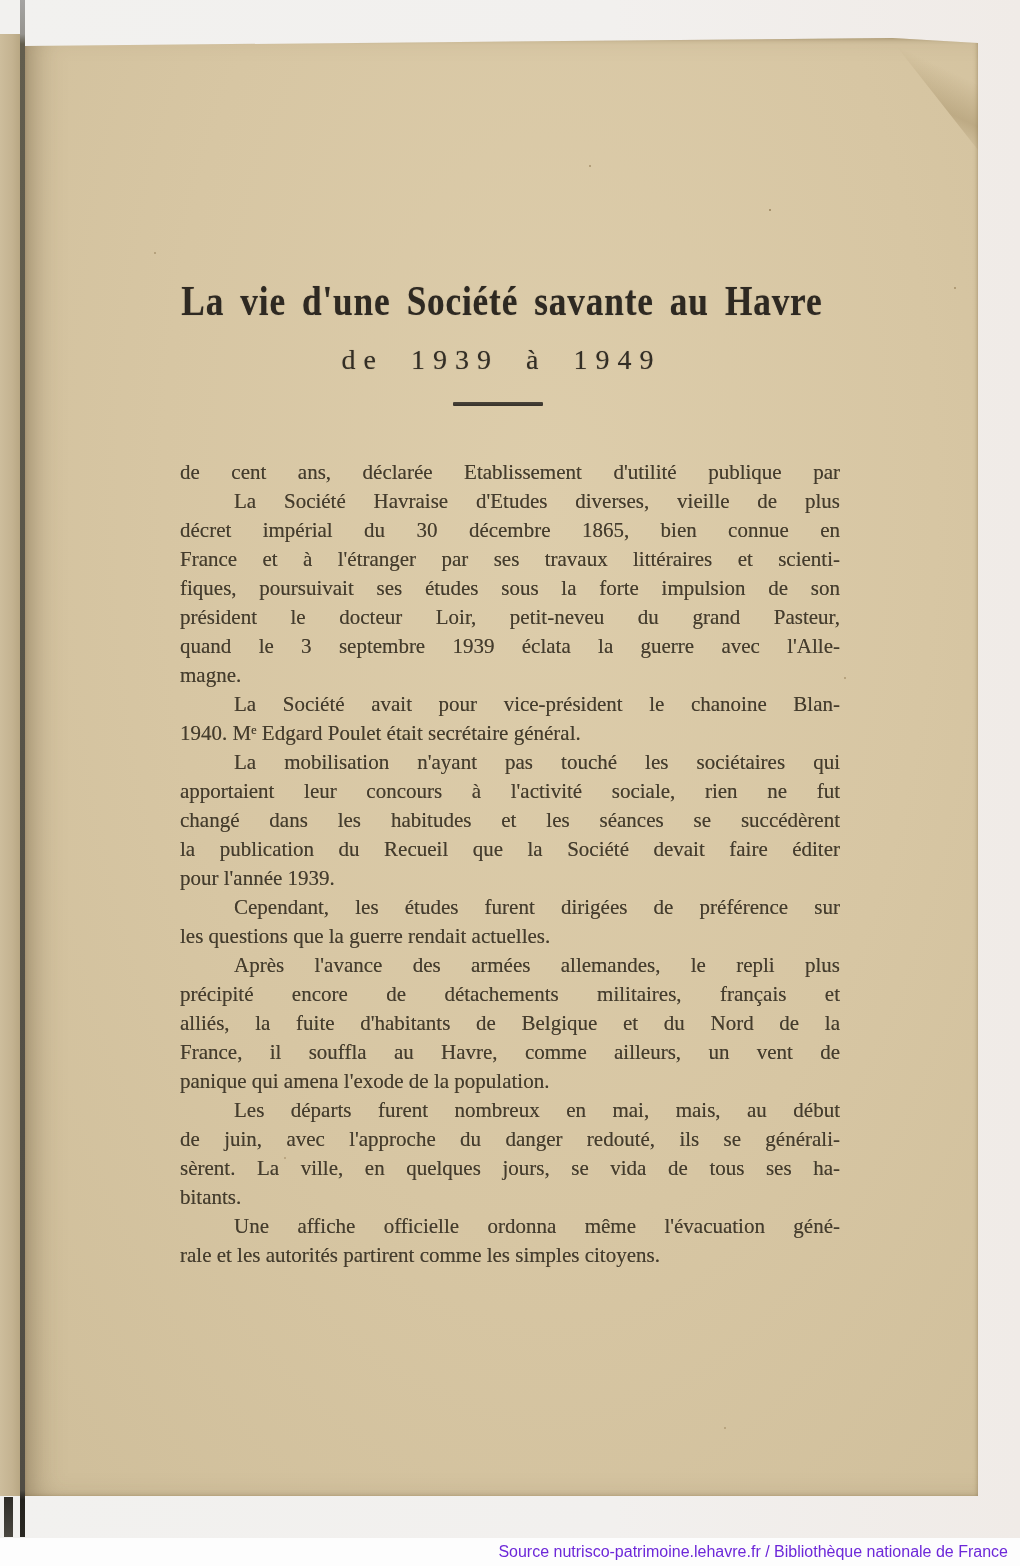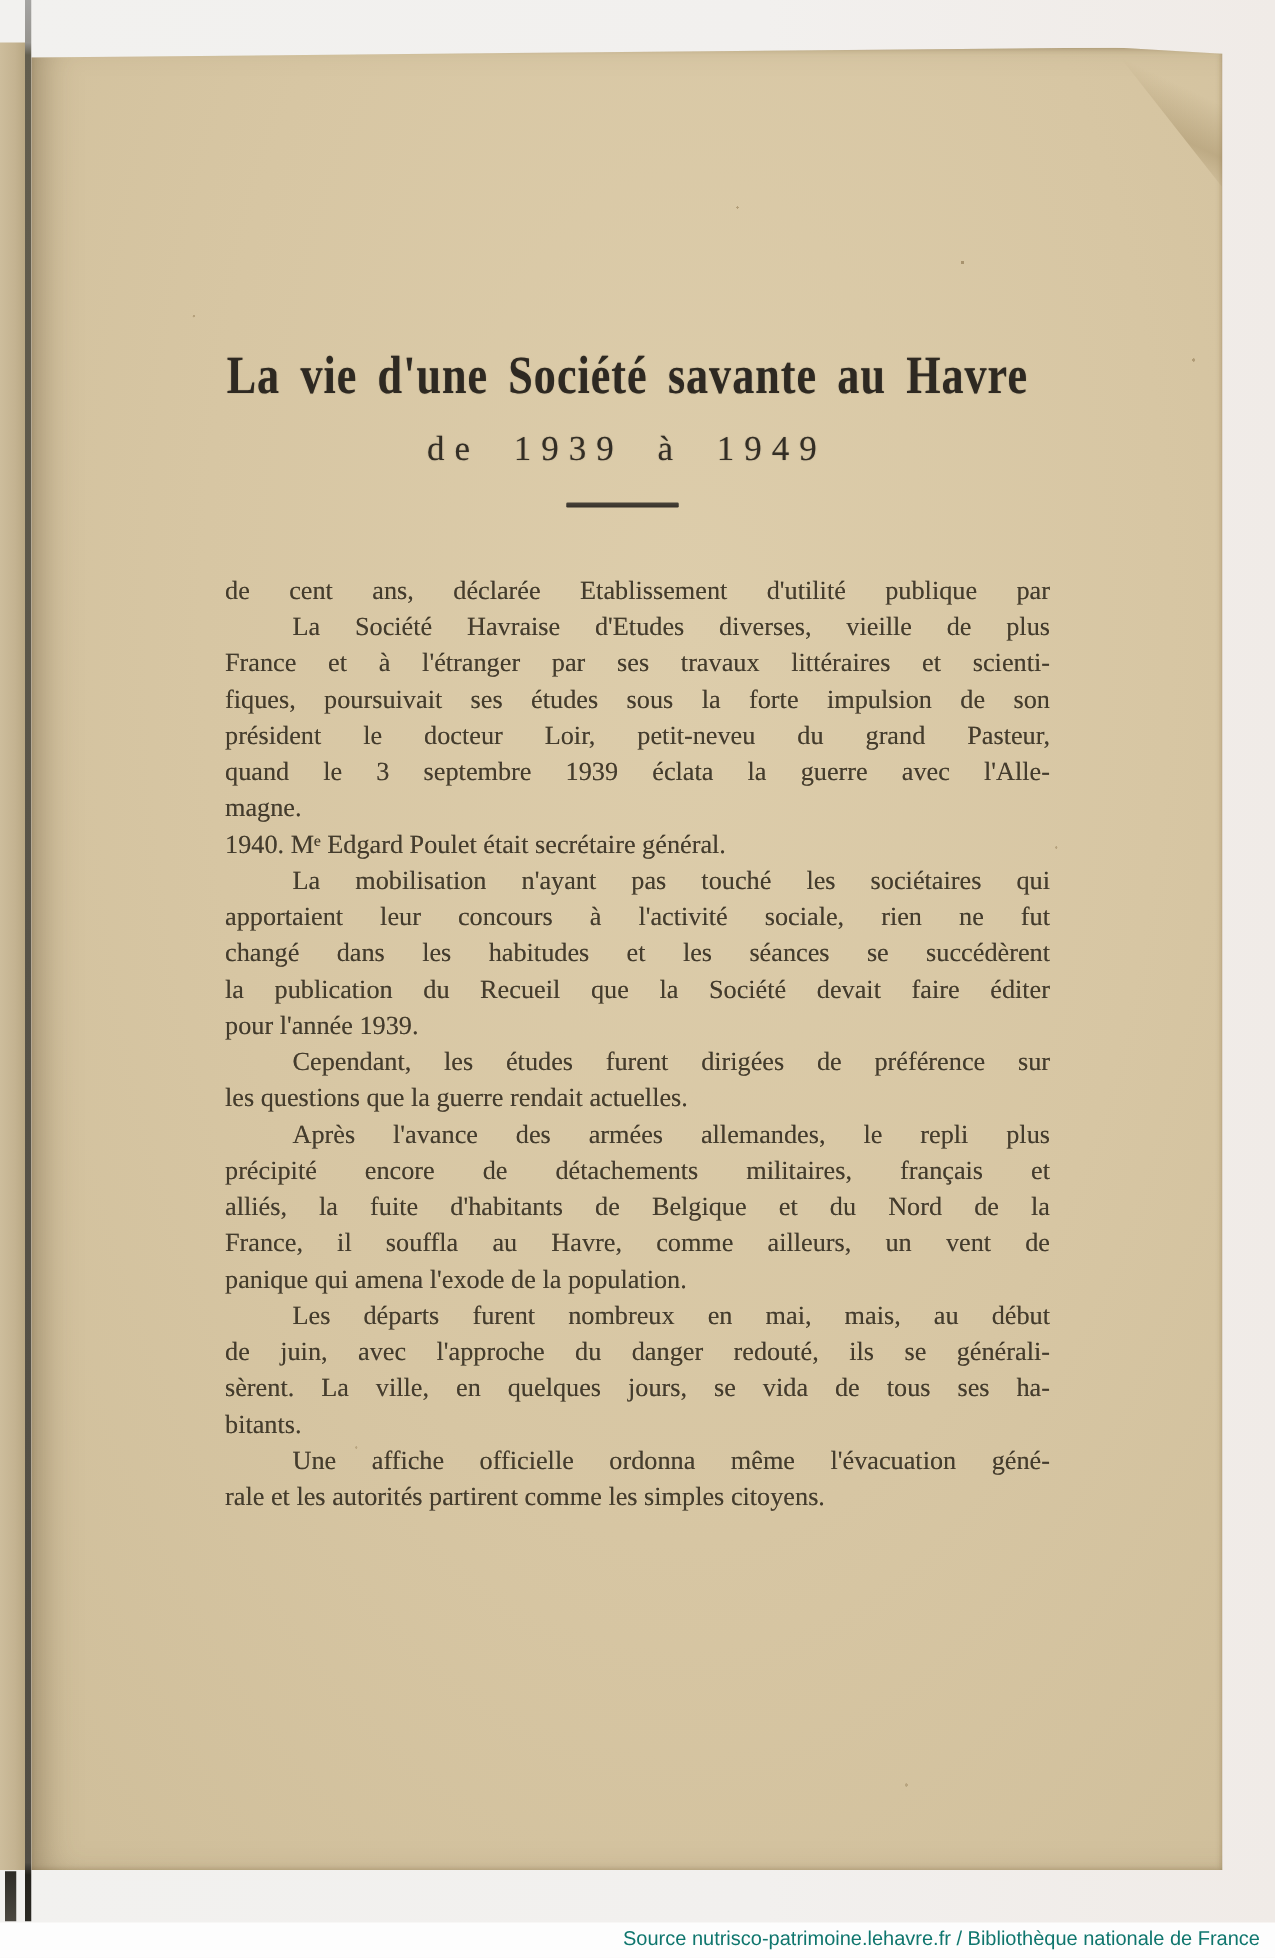--- a/index.html
+++ b/index.html
@@ -147,21 +147,21 @@
     position: absolute;
     left: 0; top: 1538px;
     width: 1020px; height: 28px;
     background: #fdfdfd;
     text-align: right;
     box-sizing: border-box;
     padding-right: 12px;
     font-family: "Liberation Sans", sans-serif;
     font-size: 16px;
     line-height: 27px;
-    color: #0f766e;
+    color: #6d28d9;
   }
 </style>
 </head>
 <body>
 
 <div class="canvas">
 
   <div class="prev-page-edge"></div>
   <div class="gutter-line"></div>
   <div class="cover-stub"></div>
@@ -176,27 +176,29 @@
     <div class="subtitle-wrap">
       <span class="subtitle-text">de 1939 à 1949</span>
     </div>
 
     <div class="divider"></div>
 
     <div class="body-text">
         <div class="para">
           <div class="line jline">de cent ans, déclarée Etablissement d'utilité publique par</div>
           <div class="line jline first">La Société Havraise d'Etudes diverses, vieille de plus</div>
+          <div class="line jline">décret impérial du 30 décembre 1865, bien connue en</div>
           <div class="line jline">France et à l'étranger par ses travaux littéraires et scienti-</div>
           <div class="line jline">fiques, poursuivait ses études sous la forte impulsion de son</div>
           <div class="line jline">président le docteur Loir, petit-neveu du grand Pasteur,</div>
           <div class="line jline">quand le 3 septembre 1939 éclata la guerre avec l'Alle-</div>
           <div class="line">magne.</div>
         </div>
         <div class="para">
+          <div class="line jline first">La Société avait pour vice-président le chanoine Blan-</div>
           <div class="line">1940. Mᵉ Edgard Poulet était secrétaire général.</div>
         </div>
         <div class="para">
           <div class="line jline first">La mobilisation n'ayant pas touché les sociétaires qui</div>
           <div class="line jline">apportaient leur concours à l'activité sociale, rien ne fut</div>
           <div class="line jline">changé dans les habitudes et les séances se succédèrent</div>
         </div>
         <div class="para">
           <div class="line jline">la publication du Recueil que la Société devait faire éditer</div>
           <div class="line">pour l'année 1939.</div>

